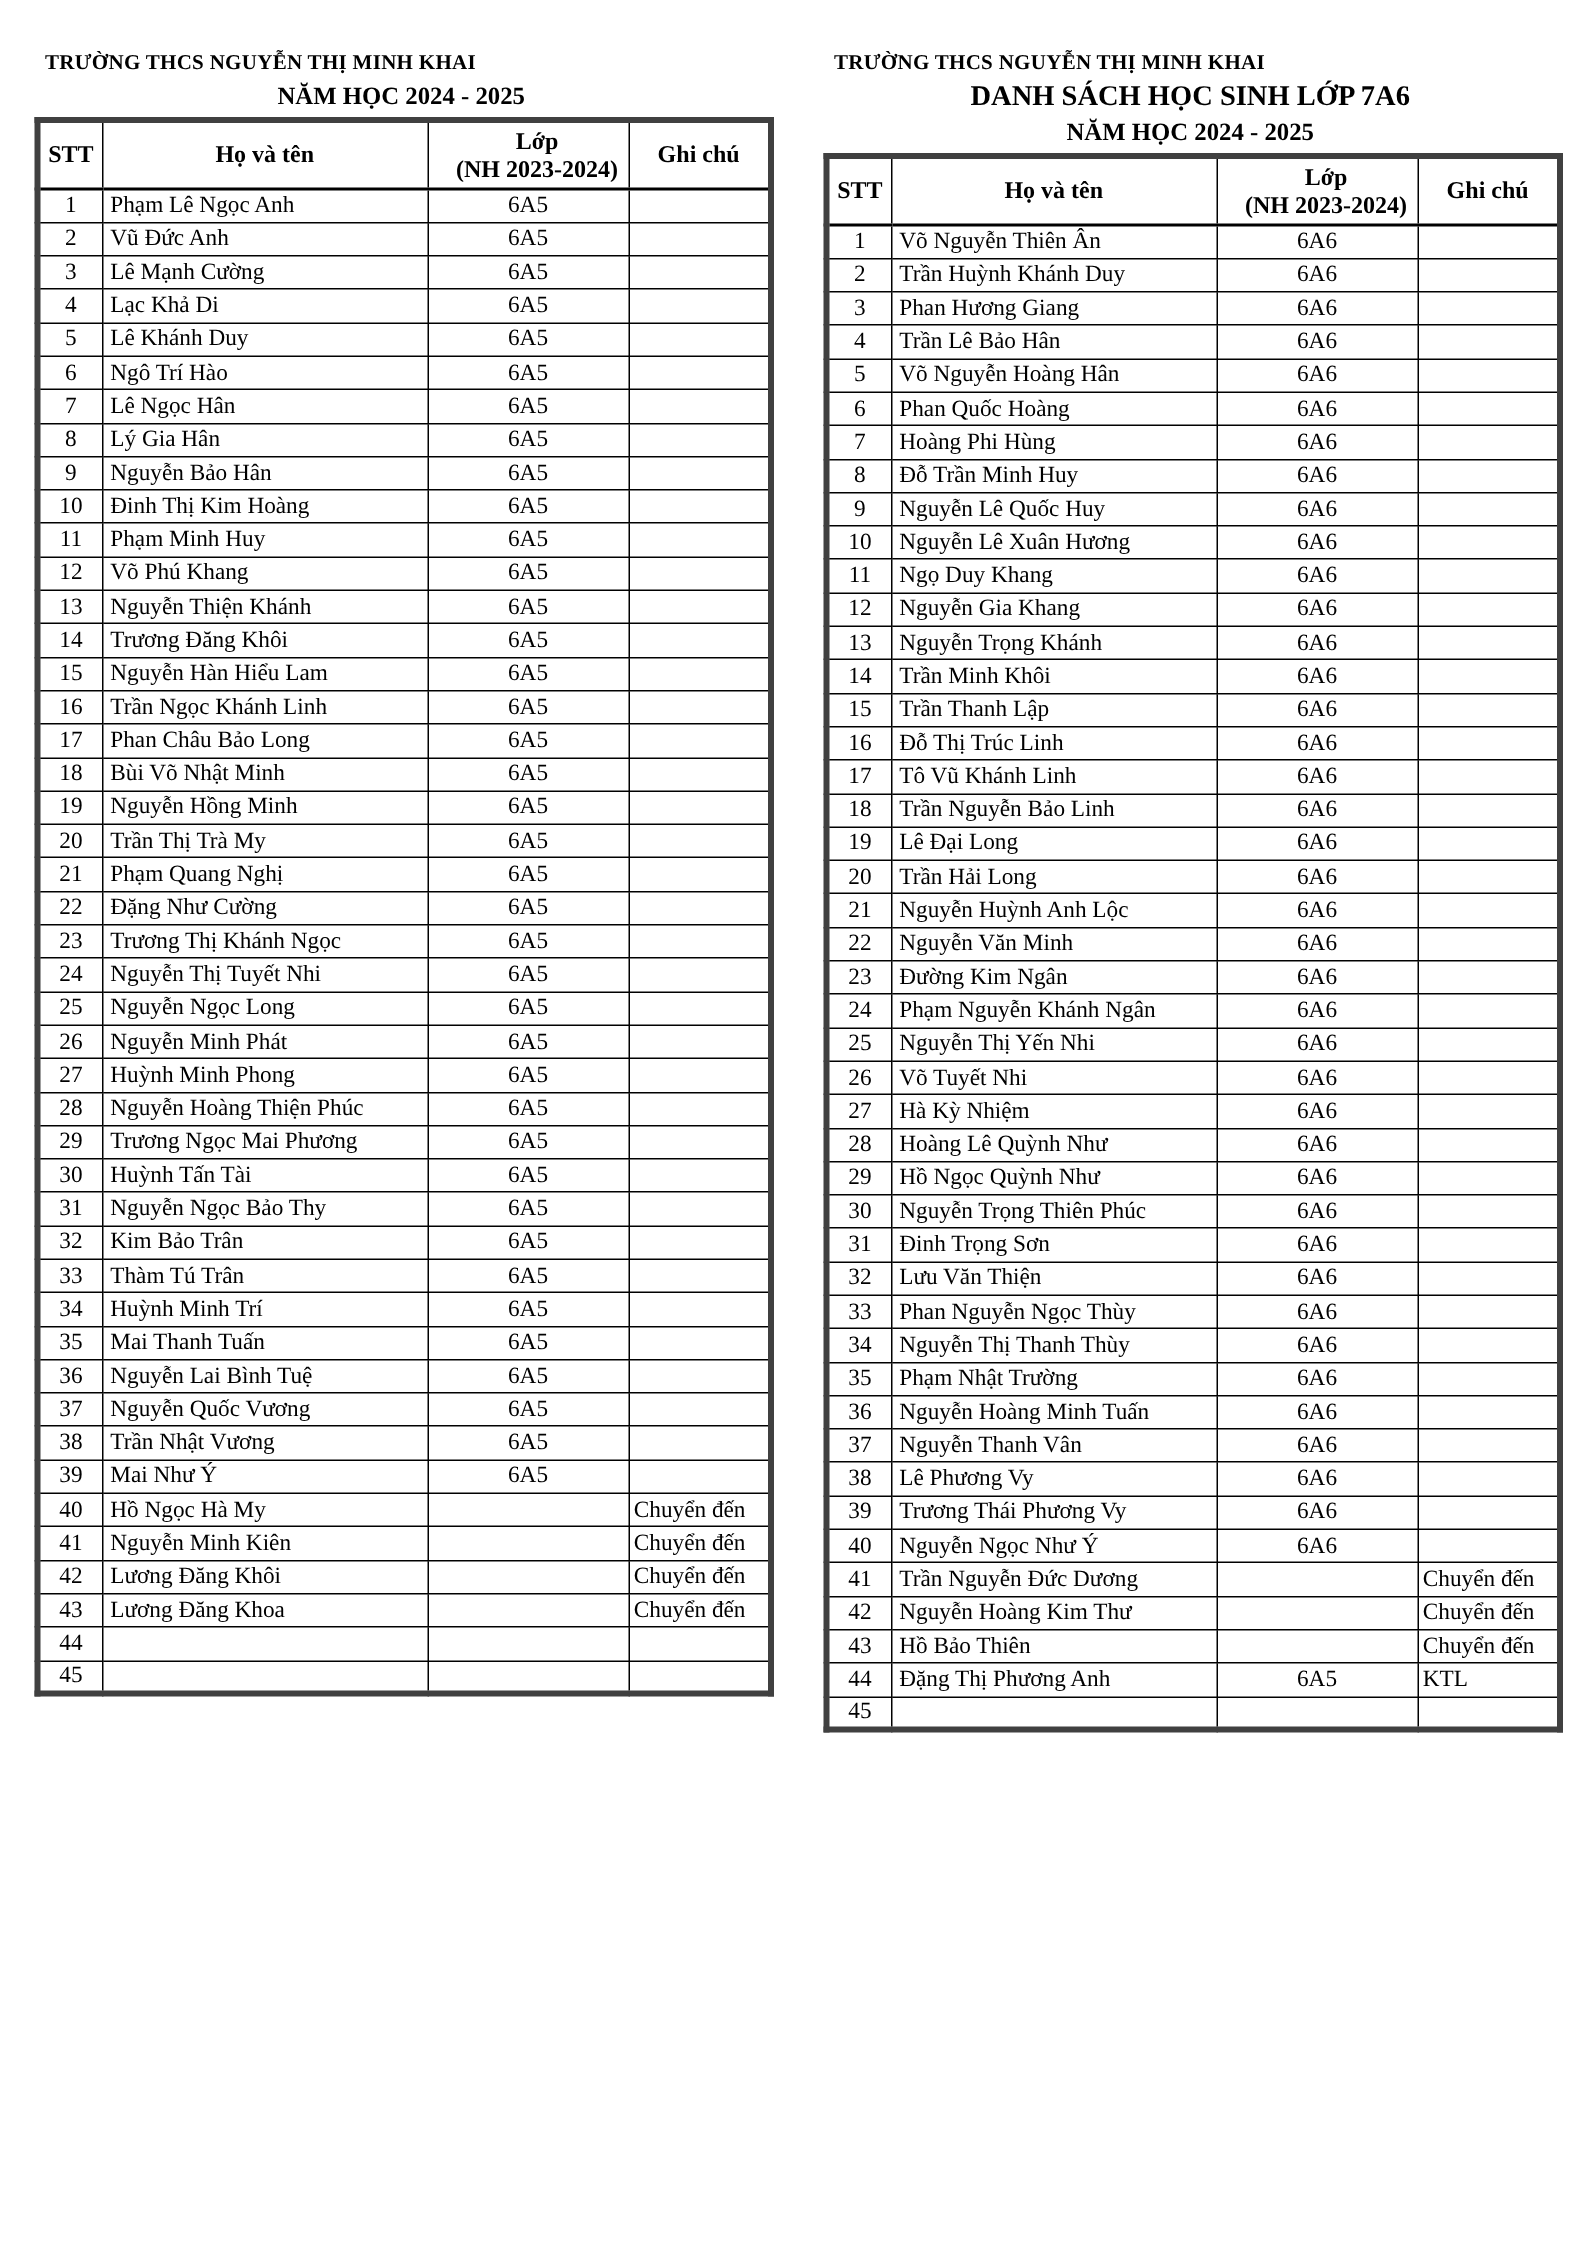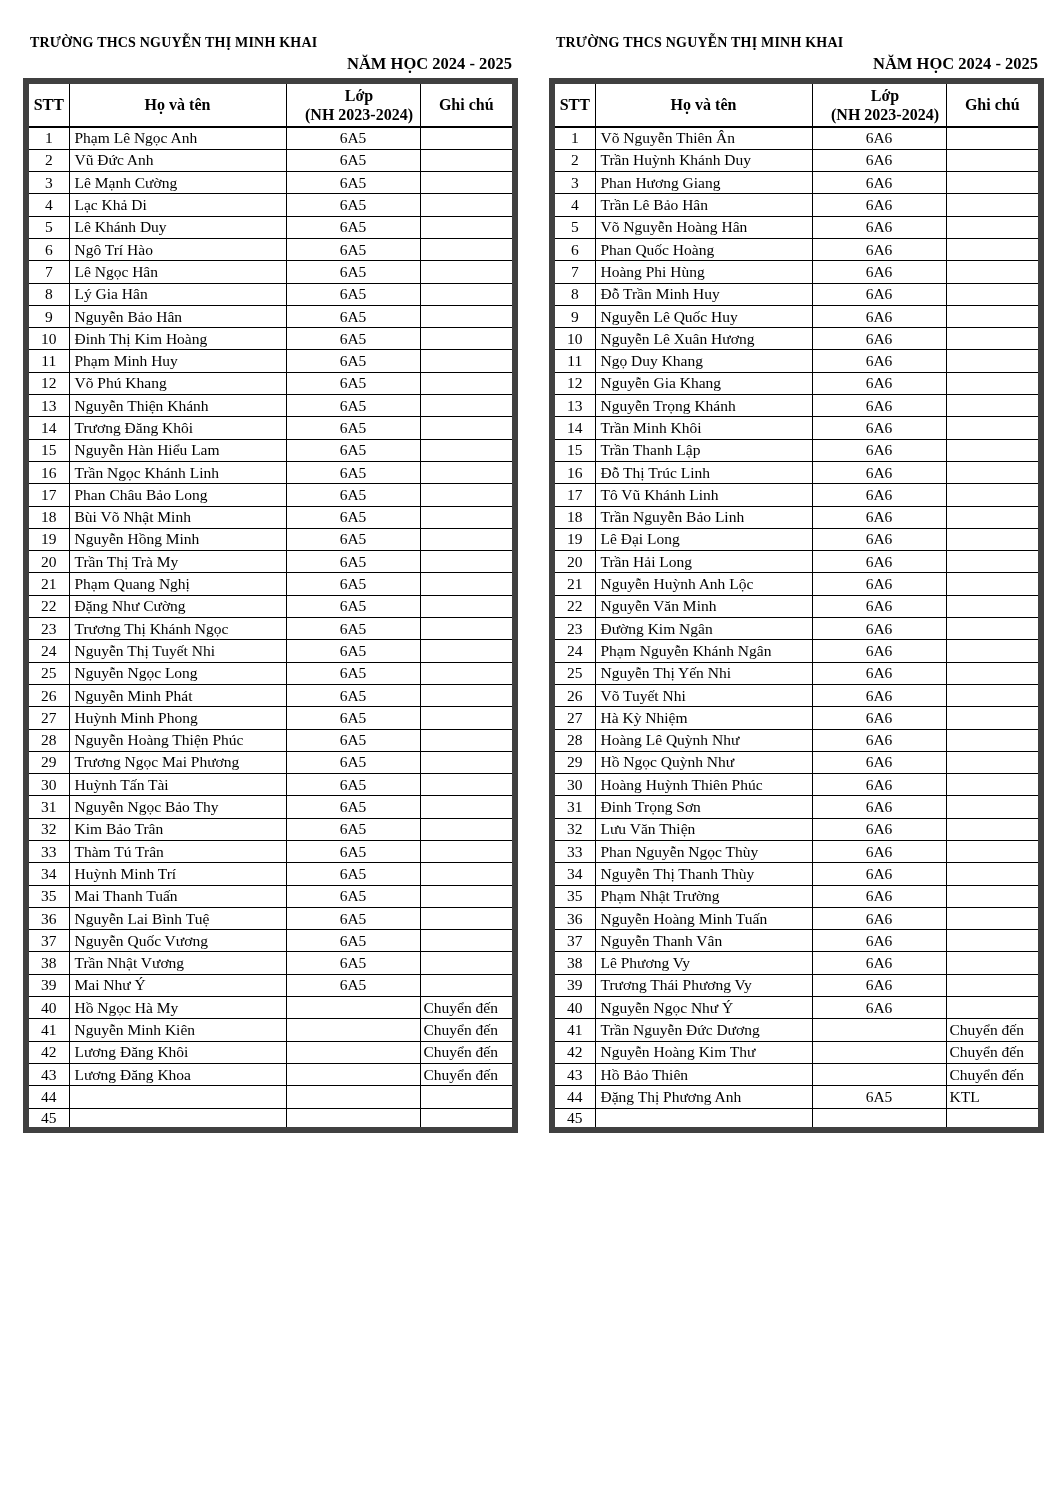--- a/index.html
+++ b/index.html
@@ -30,29 +30,29 @@
     font-size:19px;
     line-height:22px;
     text-align:center;
     margin-top:2px;
     white-space:nowrap;
   }
   .year {
     font-weight:bold;
     font-size:16.5px;
     line-height:19px;
-    text-align:right;
+    text-align:center;
     margin-top:2px;
   }
   table {
     border-collapse:collapse;
     table-layout:fixed;
     width:100%;
     margin-top:5px;
-    border:6px solid #404040;
+    border:4px solid #404040;
     padding-left:19px;
   }
   col.c-stt  { width:43px; }
   col.c-name { width:217px; }
   col.c-lop  { width:134px; }
   col.c-note { width:95px; }
   th, td {
     border:1px solid #000;
     overflow:hidden;
     white-space:nowrap;
@@ -376,20 +376,21 @@
             <td></td>
             <td></td>
           </tr>
         </tbody>
     </table>
   </section>
 
   <section class="list-block">
     <div class="hdr">
       <div class="school">TRƯỜNG THCS NGUYỄN THỊ MINH KHAI</div>
+      <div class="title">DANH SÁCH HỌC SINH LỚP 7A6</div>
       <div class="year">NĂM HỌC 2024 - 2025</div>
     </div>
     <table>
       <colgroup>
         <col class="c-stt">
           <col class="c-name">
           <col class="c-lop">
           <col class="c-note">
       </colgroup>
       <thead>
@@ -573,21 +574,21 @@
             <td></td>
           </tr>
           <tr>
             <td>29</td>
             <td>Hồ Ngọc Quỳnh Như</td>
             <td>6A6</td>
             <td></td>
           </tr>
           <tr>
             <td>30</td>
-            <td>Hoàng Huỳnh Thiên Phúc</td>
+            <td>Nguyễn Trọng Thiên Phúc</td>
             <td>6A6</td>
             <td></td>
           </tr>
           <tr>
             <td>31</td>
             <td>Đinh Trọng Sơn</td>
             <td>6A6</td>
             <td></td>
           </tr>
           <tr>

